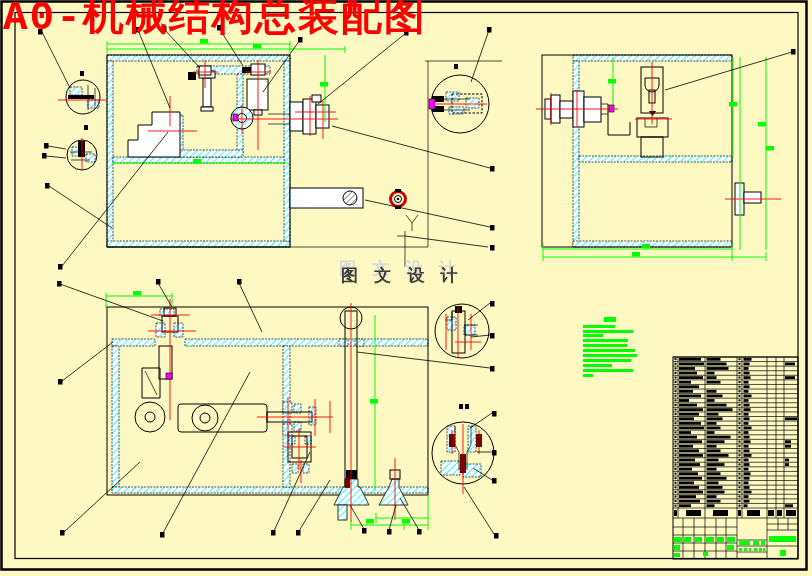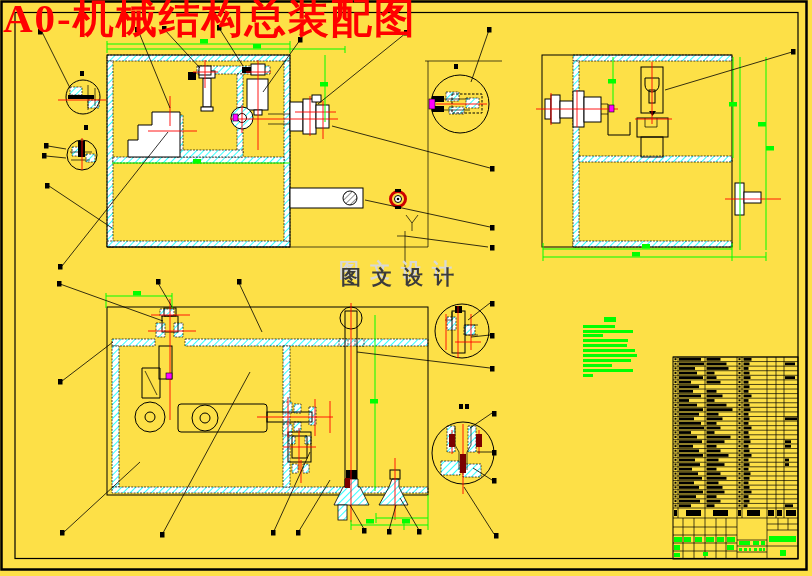--- a/index.html
+++ b/index.html
@@ -1,20 +1,20 @@
 <!DOCTYPE html>
 <html style="--red: #ff0000; --green: #00ff00; --cyan: #00ffff; --magenta: #ff00ff; --maroon: #7a0000; --black: #000000; --paper: #ffffff;"><head>
 <meta charset="utf-8">
 <style>
   html,body{margin:0;padding:0;background:#fff;}
-  .page{position:relative;width:812px;height:576px;background:#fde047;overflow:hidden;
-        font-family:Liberation Serif, serif;}
+  .page{position:relative;width:812px;height:576px;background:#fef9c3;overflow:hidden;
+        font-family:Liberation Mono, monospace;}
   .title{position:absolute;left:3px;top:-5px;color:var(--red,#f00);font-weight:bold;
          font-size:41px;letter-spacing:2px;white-space:nowrap;z-index:5;line-height:1.15;}
-  .watermark{position:absolute;left:341px;top:264px;font-size:20px;font-weight:bold;
+  .watermark{position:absolute;left:341px;top:264px;font-size:17px;font-weight:bold;
          color:#3b3b3b;letter-spacing:3px;white-space:pre;z-index:4;
          text-shadow:-2px -7px 0 #d8d8d8;}
   svg{position:absolute;left:0;top:0;}
   .wall{fill:url(#hz);stroke:#000;stroke-width:0.7;stroke-dasharray:2 1.2;}
   .cl{stroke:var(--red,#f00);stroke-width:0.9;fill:none;}
   .dim{stroke:var(--green,#0f0);stroke-width:1;fill:none;}
   .grn{fill:var(--green,#0f0);}
   .ldr{stroke:#000;stroke-width:0.8;fill:none;}
   .blk{fill:#000;}
   .part{fill:#fff;stroke:#000;stroke-width:1;}

